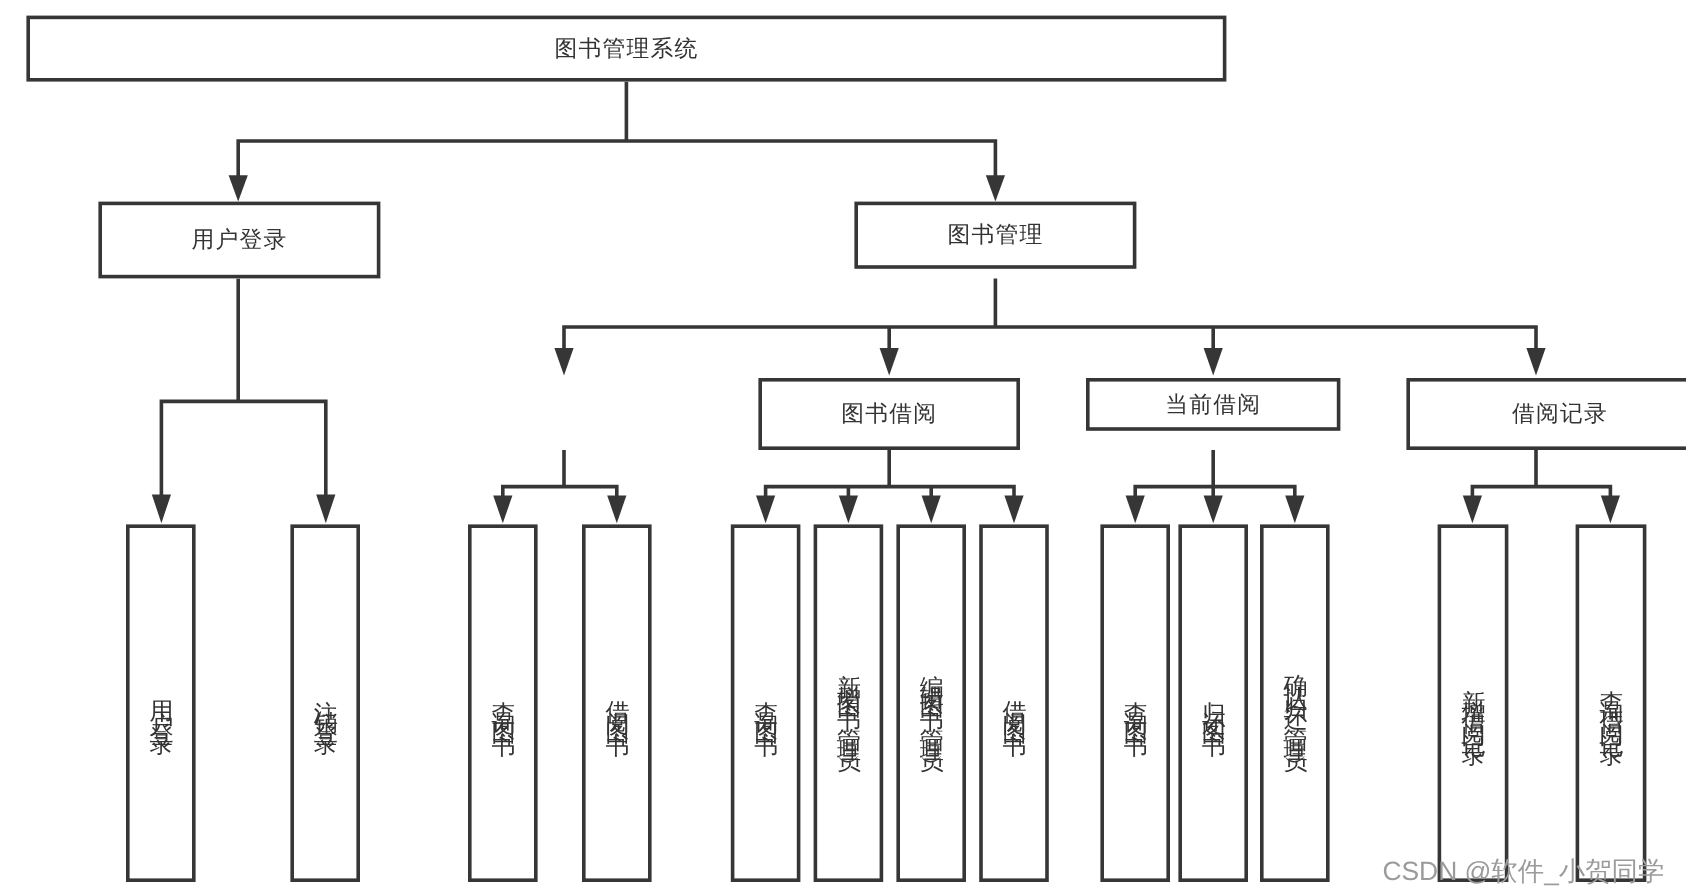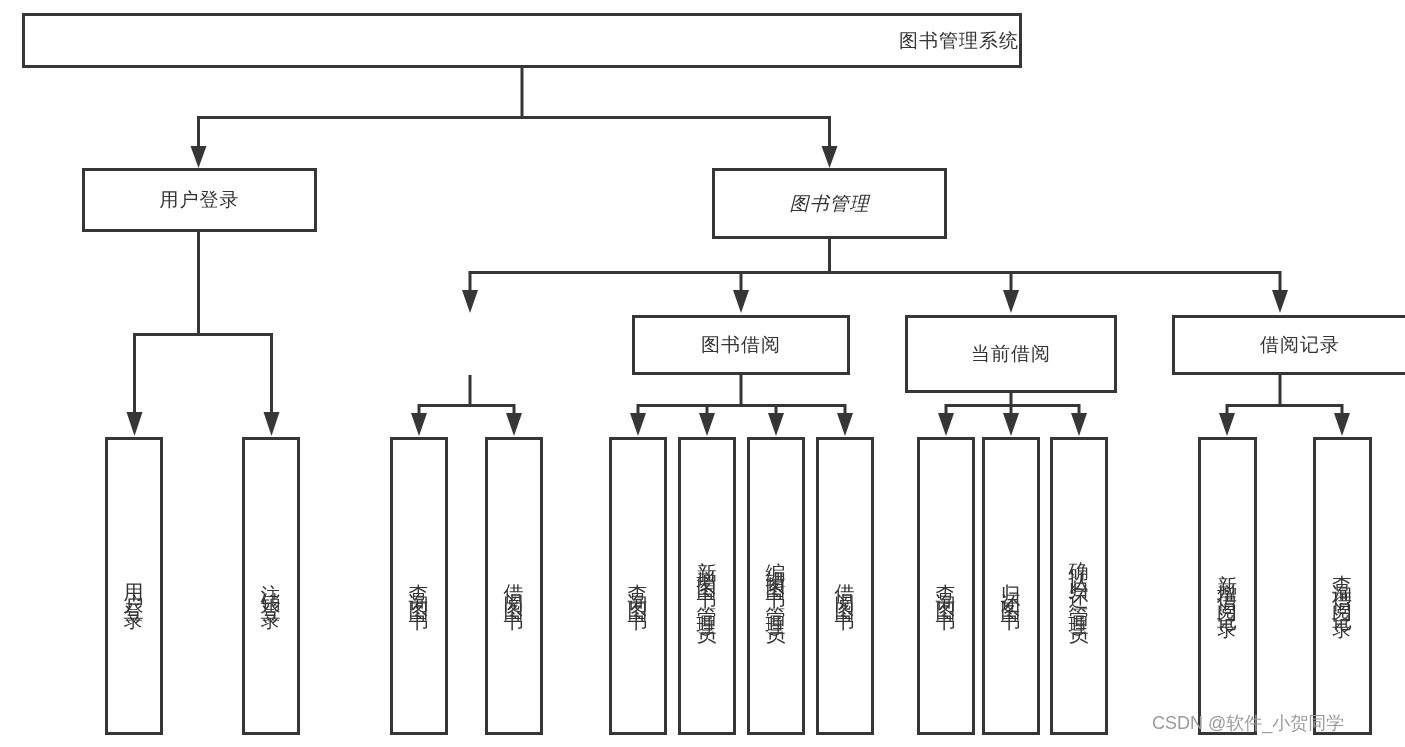--- a/index.html
+++ b/index.html
@@ -25,21 +25,21 @@
   }
   .vbox span{
     writing-mode:vertical-rl;text-orientation:mixed;
     font-size:20px;letter-spacing:9px;color:var(--text);line-height:1;
   }
   #connectors{position:absolute;left:0;top:0;z-index:1;}
   #connectors path{stroke:var(--line);stroke-width:3;fill:none;}
   #connectors polygon{fill:var(--line);stroke:none;}
   #watermark{
     position:absolute;left:1152px;top:711px;z-index:5;
-    font-size:18px;color:var(--watermark);white-space:nowrap;
+    font-size:22px;color:var(--watermark);white-space:nowrap;
   }
 </style>
 </head>
 <body>
 
 <div id="stage">
 
   <svg id="connectors" width="1405" height="747" viewBox="0 0 1405 747">
 
     <g>
@@ -83,35 +83,35 @@
       <polygon points="1071,413 1087,413 1079,436"></polygon>
     </g>
 
     <g>
       <path d="M1280,375 V405.5 M1227,405.5 H1343 M1227,404 V415 M1342,404 V415"></path>
       <polygon points="1219,413 1235,413 1227,436"></polygon>
       <polygon points="1334,413 1350,413 1342,436"></polygon>
     </g>
   </svg>
 
-  <div class="box" style="left:22px;top:13px;width:1000px;height:55px;justify-content:flex-end;">
+  <div class="box" style="left:22px;top:13px;width:1000px;height:55px;">
     <span>图书管理系统</span>
   </div>
 
   <div class="box" style="left:82px;top:168px;width:235px;height:64px;">
     <span>用户登录</span>
   </div>
-  <div class="box" style="left:712px;top:168px;width:235px;height:71px;font-style:italic;">
+  <div class="box" style="left:712px;top:168px;width:235px;height:56px;">
     <span>图书管理</span>
   </div>
 
   <div class="box" style="left:632px;top:315px;width:218px;height:60px;align-items:center;">
     <span>图书借阅</span>
   </div>
-  <div class="box" style="left:905px;top:315px;width:212px;height:78px;">
+  <div class="box" style="left:905px;top:315px;width:212px;height:44px;">
     <span>当前借阅</span>
   </div>
   <div class="box" style="left:1172px;top:315px;width:256px;height:60px;">
     <span>借阅记录</span>
   </div>
 
   <div class="vbox" style="left:105px;top:437px;width:58px;height:298px;">
     <span>用户登录</span>
   </div>
   <div class="vbox" style="left:242px;top:437px;width:58px;height:298px;">

